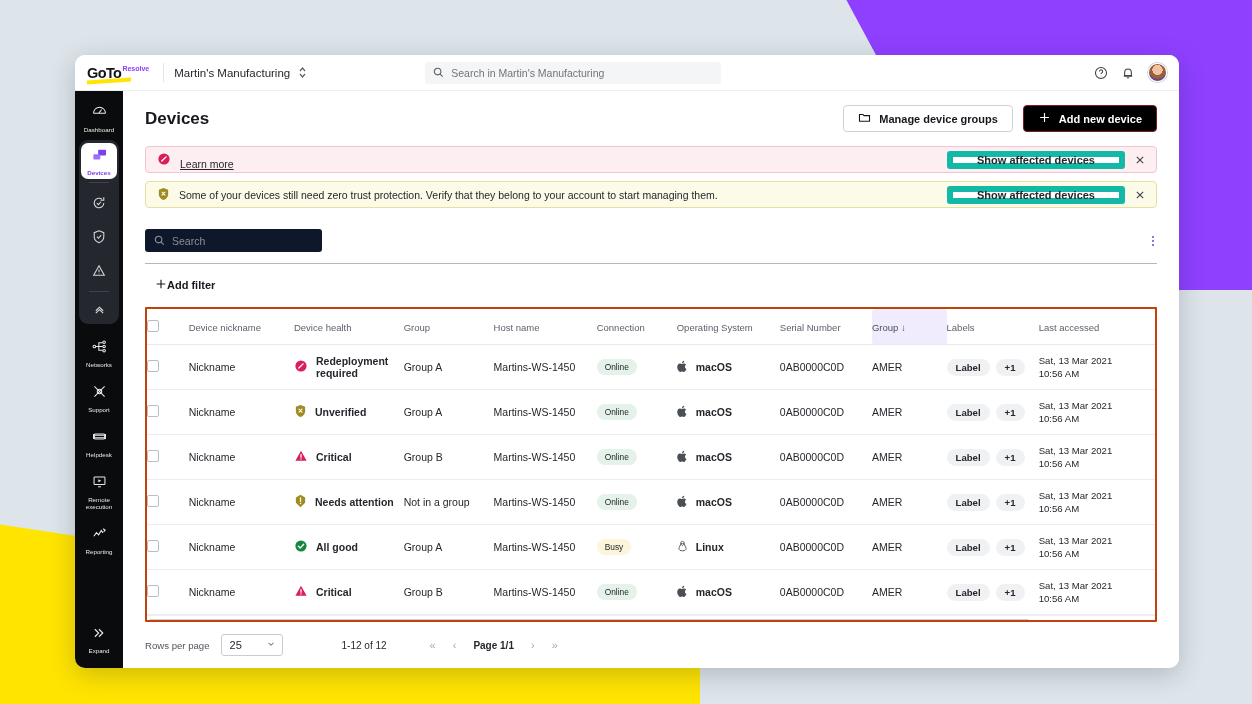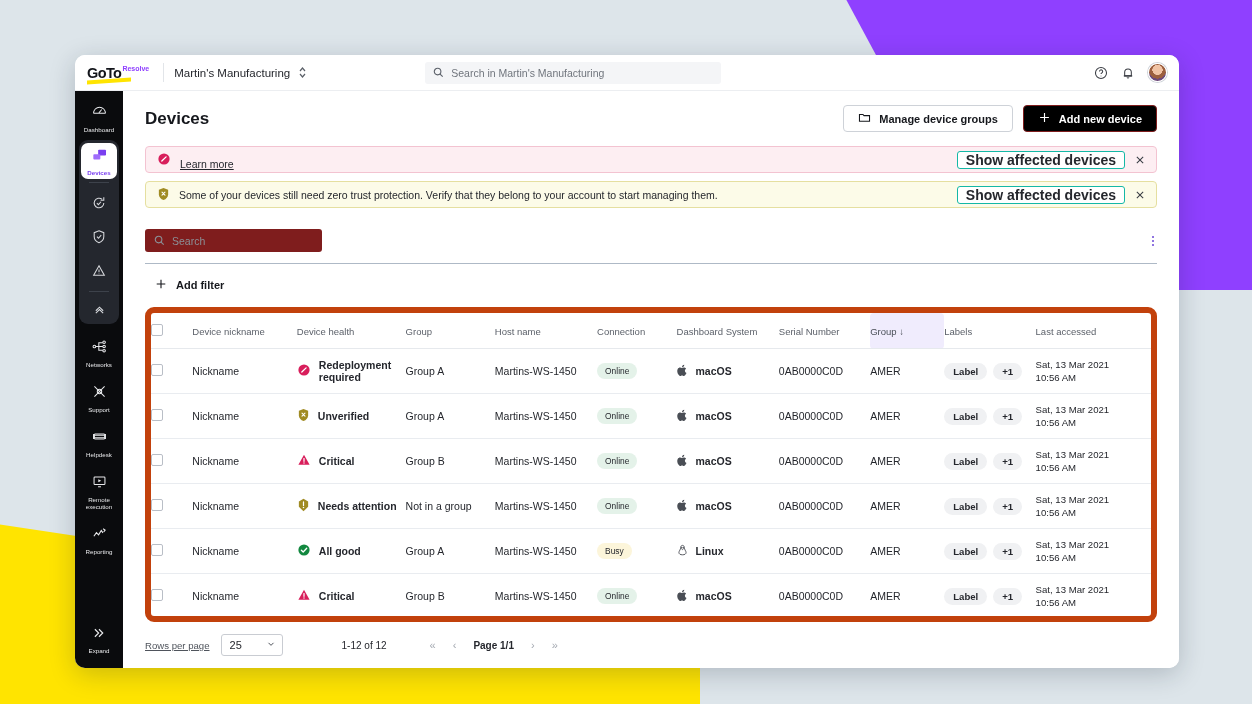--- a/index.html
+++ b/index.html
@@ -118,42 +118,42 @@
   
   .alert {
     height: 27px; border-radius: 4px; display: flex; align-items: center;
     padding: 0 9px 0 11px; gap: 9px; margin-bottom: 8px; font-size: 10.5px;
   }
   .alert-danger { background: #fdeef2; border: 1px solid #f3c3d1; color: #25272d; }
   .alert-warn { background: #fcfbe8; border: 1px solid #e5dfa0; color: #25272d; }
   .alert-link { color: #25272d; text-decoration: underline; cursor: pointer; margin-top: 9px; }
   .alert-actions { margin-left: auto; display: flex; align-items: center; gap: 10px; }
   .chip-btn {
-    height: 18px; border: 1px solid #14b8a6; background: #fff; border-radius: 3px;
-    font-size: 14px; font-weight: bold; color: #25272d; padding: 0 8px;
+    height: 18px; border: 6px solid #14b8a6; background: #fff; border-radius: 3px;
+    font-size: 11px; font-weight: bold; color: #25272d; padding: 0 24px;
     display: flex; align-items: center; cursor: pointer;
   }
   .x-btn { color: #3a3d44; cursor: pointer; display: flex; padding-right: 2px; }
 
   
   .search-row { display: flex; align-items: center; margin-top: 13px; }
   .search-box {
-    width: 177px; height: 23px; background: #7f1d1d; border-radius: 3px;
+    width: 177px; height: 23px; background: #0f172a; border-radius: 3px;
     display: flex; align-items: center; gap: 7px; padding: 0 9px;
   }
   .search-box .ph { font-size: 10.5px; color: #8b9097; }
   .kebab { margin-left: auto; display: flex; flex-direction: column; gap: 2px; cursor: pointer; padding: 3px; }
   .kebab i { width: 2px; height: 2px; background: #6b47d6; border-radius: 50%; display: block; }
   .rule { height: 1px; background: #aeb9c6; margin-top: 11px; }
-  .filter-row { display: flex; align-items: center; gap: 9px; padding: 14px 0 15px 10px; cursor: pointer; }
+  .filter-row { display: flex; align-items: center; gap: 0; padding: 14px 0 15px 10px; cursor: pointer; }
   .filter-row span { font-size: 11px; font-weight: bold; color: #16181d; }
 
   
   .table-card {
-    border: 6px solid #c2410c; border-radius: 9px; background: #fff;
+    border: 2px solid #c2410c; border-radius: 1px; background: #fff;
     flex: 1; min-height: 0; display: flex; flex-direction: column; overflow: hidden;
   }
   table { width: 100%; border-collapse: collapse; table-layout: fixed; }
   th {
     text-align: left; font-size: 9.5px; font-weight: normal; color: #5c616a;
     padding: 11px 0 10px; border-bottom: 1px solid #e6e9ed;
   }
   th.sorted { background: #f0ecfd; color: #4a4f58; border-radius: 4px; }
   td {
     font-size: 10.5px; color: #25272d; padding: 9px 0;
@@ -176,21 +176,21 @@
     border-radius: 9px; font-size: 9.6px; color: #25272d; background: #f0f1f3;
   }
   .stamp { font-size: 9.6px; line-height: 13px; color: #25272d; }
 
   
   .hscroll { height: 9px; background: #fff; position: relative; flex: 0 0 9px; border-top: 1px solid #eef0f3; }
   .hscroll i { position: absolute; left: 2px; top: 3px; height: 3px; width: 880px; background: #ccd2da; border-radius: 2px; }
 
   
   .footer { height: 46px; flex: 0 0 46px; display: flex; align-items: center; gap: 11px; }
-  .footer-lbl { font-size: 9.6px; color: #4f545c; text-decoration: underline; }
+  .footer-lbl { font-size: 9.6px; color: #4f545c; }
   .select {
     width: 62px; height: 22px; border: 1px solid #c9ccd2; border-radius: 3px;
     display: flex; align-items: center; justify-content: space-between;
     padding: 0 6px 0 8px; font-size: 11px; color: #25272d; cursor: pointer;
   }
   .pg-info { font-size: 10px; color: #25272d; margin-left: 48px; }
   .pg-ctrl { display: flex; align-items: center; gap: 17px; margin-left: 32px; }
   .pg-arrow { font-size: 11px; color: #a4a9b1; cursor: pointer; }
   .pg-num { font-size: 10px; font-weight: bold; color: #25272d; }
 </style>
@@ -469,21 +469,21 @@
           <thead>
             <tr>
               <th>
                 <span class="cb"></span>
               </th>
               <th>Device nickname</th>
               <th>Device health</th>
               <th>Group</th>
               <th>Host name</th>
               <th>Connection</th>
-              <th>Dashboard System</th>
+              <th>Operating System</th>
               <th>Serial Number</th>
               <th class="sorted">
                 <span>Group</span>
                 <span>↓</span>
               </th>
               <th>Labels</th>
               <th>Last accessed</th>
             </tr>
           </thead>
           <tbody>

